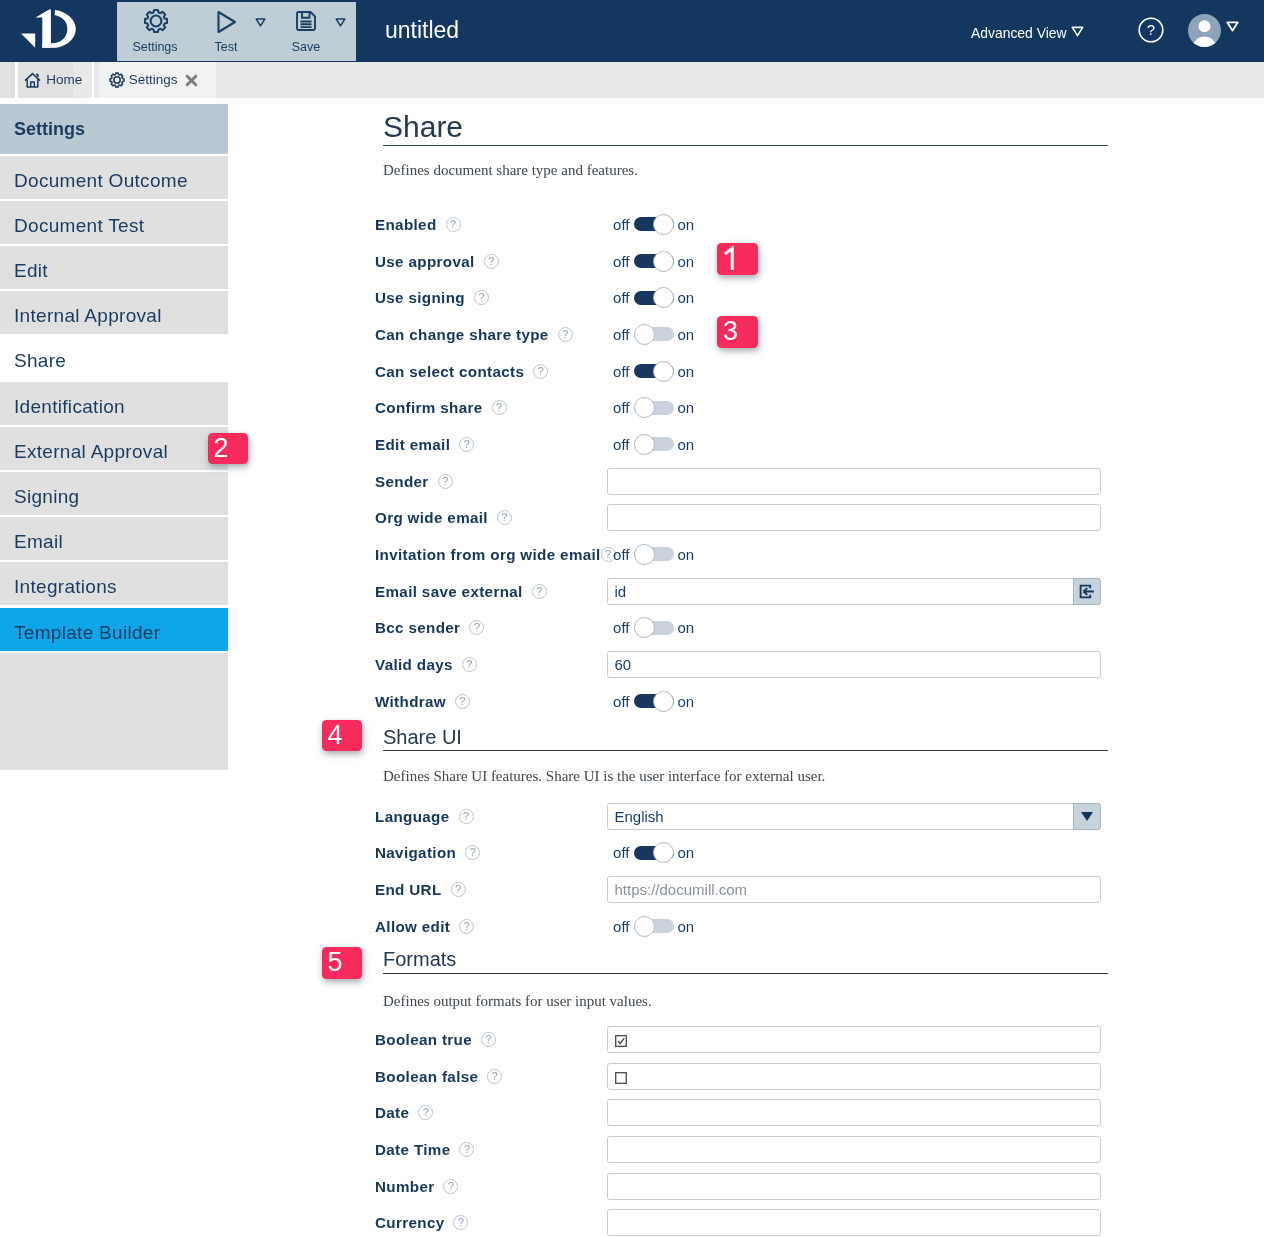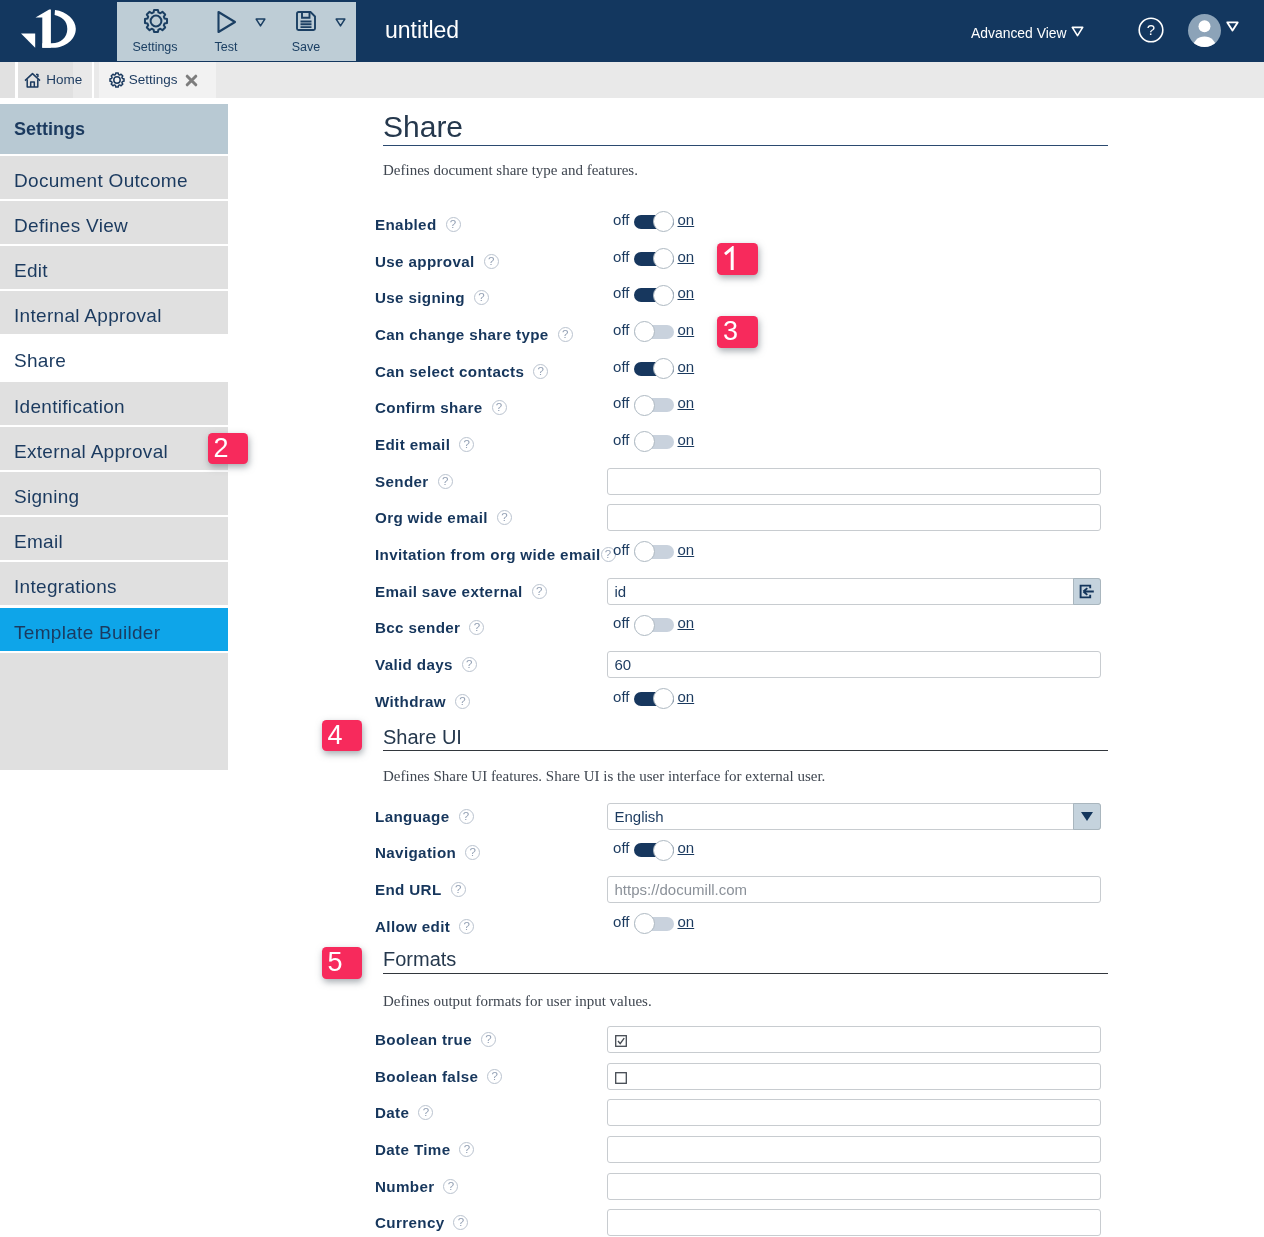--- a/index.html
+++ b/index.html
@@ -19,23 +19,23 @@
 .h1 { position:absolute; left:383px; top:112.5px; width:725px; font-size:30px; line-height:28px; color:#25384d;
   padding-bottom:4px; border-bottom:1px solid #2b4a70; }
 .h2 { position:absolute; left:383px; width:725px; font-size:20px; line-height:22px; color:#25384d;
   padding-bottom:2.8px; border-bottom:1px solid #32373d; }
 .desc { position:absolute; left:383px; font-size:15px; color:#3f4650;font-family:Liberation Serif, serif; }
 .row { position:absolute; left:375px; width:725px; height:27px; display:flex; align-items:center; }
 .lbl { font-size:15.2px; letter-spacing:0.35px; font-weight:bold; color:#16365c; white-space:nowrap; }
 .q { display:inline-block; flex:0 0 15px; width:15px; height:15px; border:1px solid #bac3cf; border-radius:50%;
   color:#93a0b4; font-size:11.5px; text-align:center; line-height:13.8px; margin-left:9px; }
 .fld { position:absolute; left:231.5px; top:0; height:27px; }
-.tgwrap { display:flex; height:27px; }
+.tgwrap { display:flex; align-items:center; height:27px; }
 .off { display:inline-block; width:23px; text-align:right; font-size:15px; color:#1b3a5f; }
-.on { font-size:15px; color:#1b3a5f; margin-left:4px;text-decoration:underline; }
+.on { font-size:15px; color:#1b3a5f; margin-left:4px; }
 .tg { position:relative; display:inline-block; width:40px; height:22px; margin-left:4px; }
 .track { position:absolute; left:0; top:4px; width:40px; height:14px; border-radius:7px; }
 .knob { position:absolute; top:0.5px; width:21px; height:21px; border-radius:50%; background:#fff;
   border:1px solid #aeb9c2; }
 .inp { position:relative; display:inline-block; width:494px; height:27px; border:1px solid #c8ccd0;
   border-radius:3px; background:#fff; }
 .inptxt { position:absolute; left:7px; top:0; line-height:25px; font-size:15px; color:#1b3a5f; }
 .phtxt { position:absolute; left:7px; top:0; line-height:25px; font-size:15px; color:#8b9199; }
 .grpbtn { position:absolute; right:-1px; top:-1px; width:27.5px; height:27px; background:#c5d3dd;
   border:1px solid #a9b6be; border-radius:0 3px 3px 0; display:flex; align-items:center; justify-content:center; }
@@ -122,21 +122,21 @@
       </svg>
       <span style="position:absolute;left:30px;line-height:36px">Settings</span>
       <svg width="13" height="13" viewBox="0 0 13 13" style="position:absolute;left:86px;top:12px">
 <path d="M2.2 2.2 L10.8 10.8 M10.8 2.2 L2.2 10.8" stroke="#7d7d7d" stroke-width="3" stroke-linecap="round"></path>
       </svg>
     </div>
 </div>
 <div class="sidebar"></div>
 <div class="shead">Settings</div>
 <div class="sitem" style="top:155.5px;background:#e0e0e0">Document Outcome</div>
-<div class="sitem" style="top:200.7px;background:#e0e0e0">Defines View</div>
+<div class="sitem" style="top:200.7px;background:#e0e0e0">Document Test</div>
 <div class="sitem" style="top:245.9px;background:#e0e0e0">Edit</div>
 <div class="sitem" style="top:291.1px;background:#e0e0e0">Internal Approval</div>
 <div class="sitem" style="top:336.3px;background:#ffffff">Share</div>
 <div class="sitem" style="top:381.5px;background:#e0e0e0">Identification</div>
 <div class="sitem" style="top:426.7px;background:#e0e0e0">External Approval</div>
 <div class="sitem" style="top:471.9px;background:#e0e0e0">Signing</div>
 <div class="sitem" style="top:517.1px;background:#e0e0e0">Email</div>
 <div class="sitem" style="top:562.3px;background:#e0e0e0">Integrations</div>
 <div class="sitem" style="top:607.5px;background:#0ea5e9">Template Builder</div>
 <div class="sitem" style="top:652.7px;height:117px;background:#e0e0e0"></div>

